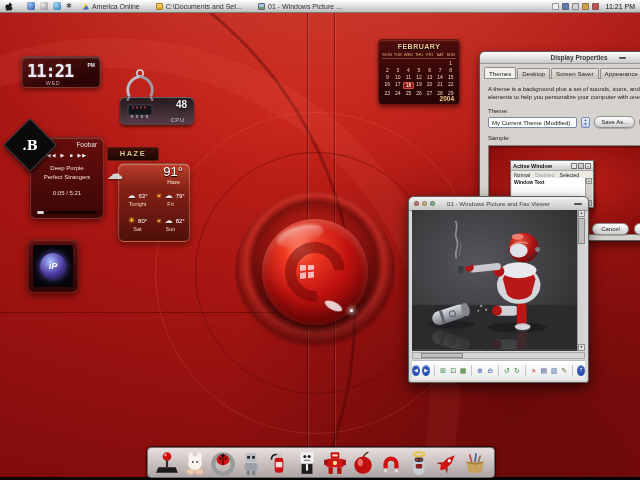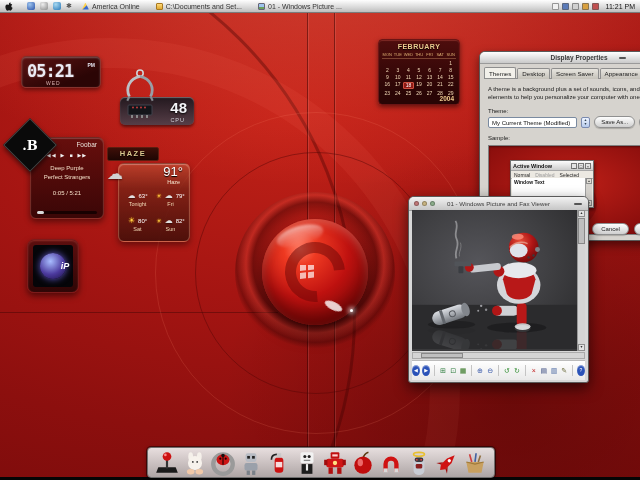--- a/index.html
+++ b/index.html
@@ -58,21 +58,21 @@
     box-shadow:inset 0 1px 2px rgba(255,255,255,.3),0 2px 4px rgba(0,0,0,.45);z-index:3;}
   .clock-time{font-family:"DejaVu Sans Mono",monospace;font-weight:bold;font-size:17px;color:#ebebf4;
     letter-spacing:-1px;line-height:29px;padding-left:5px;text-shadow:0 0 2px rgba(255,255,255,.35);}
   .clock-pm{position:absolute;right:5px;top:5px;font-size:5px;color:#e3e3ee;font-weight:bold;}
   .clock-day{position:absolute;left:24px;bottom:1px;font-size:5px;color:#d6aeae;letter-spacing:1px;}
   .claw{left:116px;top:69px;width:48px;height:36px;z-index:3;}
   .cpu{left:120px;top:97px;width:74px;height:28px;border-radius:5px;
     background:linear-gradient(rgba(26,23,30,.95),rgba(72,66,78,.88));
     box-shadow:inset 0 1px 1px rgba(255,255,255,.35),0 2px 3px rgba(0,0,0,.5);z-index:2;}
   .cpu-chip{position:absolute;left:6px;top:6px;width:28px;height:16px;}
-  .cpu-val{position:absolute;right:7px;top:2px;font-size:15px;font-weight:bold;color:#f4f4f8;
+  .cpu-val{position:absolute;right:7px;top:2px;font-size:10px;font-weight:bold;color:#f4f4f8;
     text-shadow:0 1px 2px #000;}
   .cpu-lab{position:absolute;right:9px;bottom:2px;font-size:5.5px;color:#cfcfd8;letter-spacing:1px;}
   .fb-diamond{left:11px;top:126px;width:36px;height:36px;background:#0a0a0a;transform:rotate(45deg);
     border:1px solid #444;box-shadow:2px 2px 5px rgba(0,0,0,.55);z-index:4;}
   .fb-diamond span{position:absolute;left:0;top:0;width:36px;height:36px;transform:rotate(-45deg);
     display:flex;align-items:center;justify-content:center;color:#fff;font-weight:bold;font-size:13px;
     font-family:"DejaVu Serif",serif;}
   .fb-panel{left:30px;top:137px;width:72px;height:80px;border-radius:6px;
     background:linear-gradient(rgba(97,14,12,.93),rgba(52,6,6,.95));border:1px solid rgba(210,110,95,.35);
     box-shadow:0 3px 6px rgba(0,0,0,.45),inset 0 1px 1px rgba(255,255,255,.2);z-index:3;}
@@ -115,21 +115,21 @@
   .cal-cell.sel{background:#8f1a15;border:1px solid #d05040;border-radius:1px;color:#fff;
     line-height:5px;height:5px;margin:1px 0;}
   .cal-year{position:absolute;right:5px;bottom:2px;font-size:6.5px;font-weight:bold;color:#ecca8f;}
   .mlogo{left:27px;top:239px;width:52px;height:54px;border-radius:7px;box-sizing:border-box;
     background:linear-gradient(#5c0e0e,#2e0606);border:1px solid #7c1b1b;padding:5px;
     box-shadow:0 3px 6px rgba(0,0,0,.5),inset 0 1px 2px rgba(255,120,100,.3);z-index:3;}
   .mlogo-screen{width:100%;height:100%;background:#050508;border-radius:3px;position:relative;}
   .mlogo-orb{position:absolute;left:50%;top:50%;width:26px;height:26px;margin:-13px 0 0 -13px;border-radius:50%;
     background:radial-gradient(circle at 40% 32%,#a8bcff,#4c3a9e 55%,#180e3e 100%);
     box-shadow:0 0 7px rgba(120,110,255,.8);display:flex;align-items:center;justify-content:center;}
-  .mlogo-orb span{color:#fff;font-style:italic;font-weight:bold;font-size:9px;padding-left:24px;}
+  .mlogo-orb span{color:#fff;font-style:italic;font-weight:bold;font-size:9px;}
   
   .dlg{position:absolute;left:479px;top:51px;width:200px;height:190px;z-index:5;
     background:#d6d3ce;border:1px solid #5a5a5a;border-radius:6px 6px 0 0;
     box-shadow:0 4px 10px rgba(0,0,0,.5);box-sizing:border-box;}
   .dlg-title{height:11px;background:linear-gradient(#fff,#c9c9c9);border-radius:5px 5px 0 0;
     border-bottom:1px solid #9a9a9a;font-size:6.5px;font-weight:bold;color:#3a3a3a;text-align:center;
     line-height:11px;position:relative;}
   .dlg-min{position:absolute;left:139px;top:5px;width:7px;height:2px;background:#555;border-radius:1px;}
   .tabs{display:flex;padding:3px 4px 0;font-size:6.2px;}
   .tab{padding:1px 4px;background:linear-gradient(#e6e4de,#c6c3bb);border:1px solid #8e8e8e;
@@ -262,21 +262,21 @@
             <rect x="8" y="0" width="6" height="6"></rect>
           <rect x="0" y="8" width="6" height="6"></rect>
             <rect x="8" y="8" width="6" height="6"></rect>
         </g>
       </svg>
     </div>
     <div class="wp sparkle"></div>
   </div>
 
   <div class="widget clock">
-    <div class="clock-time">05:21</div>
+    <div class="clock-time">11:21</div>
     <div class="clock-pm">PM</div>
     <div class="clock-day">WED</div>
   </div>
 
   <svg class="widget claw" viewBox="0 0 40 34">
     <circle cx="20" cy="4" r="3" fill="none" stroke="#cfd3d8" stroke-width="1.5"></circle>
     <path d="M20 7 C10 9 6 18 10 26" fill="none" stroke="#bcc0c6" stroke-width="2.6"></path>
     <path d="M20 7 C30 9 34 18 30 26" fill="none" stroke="#989ea6" stroke-width="2.6"></path>
     <path d="M10 26 l-2 4 M30 26 l2 4" stroke="#84888e" stroke-width="2"></path>
   </svg>

